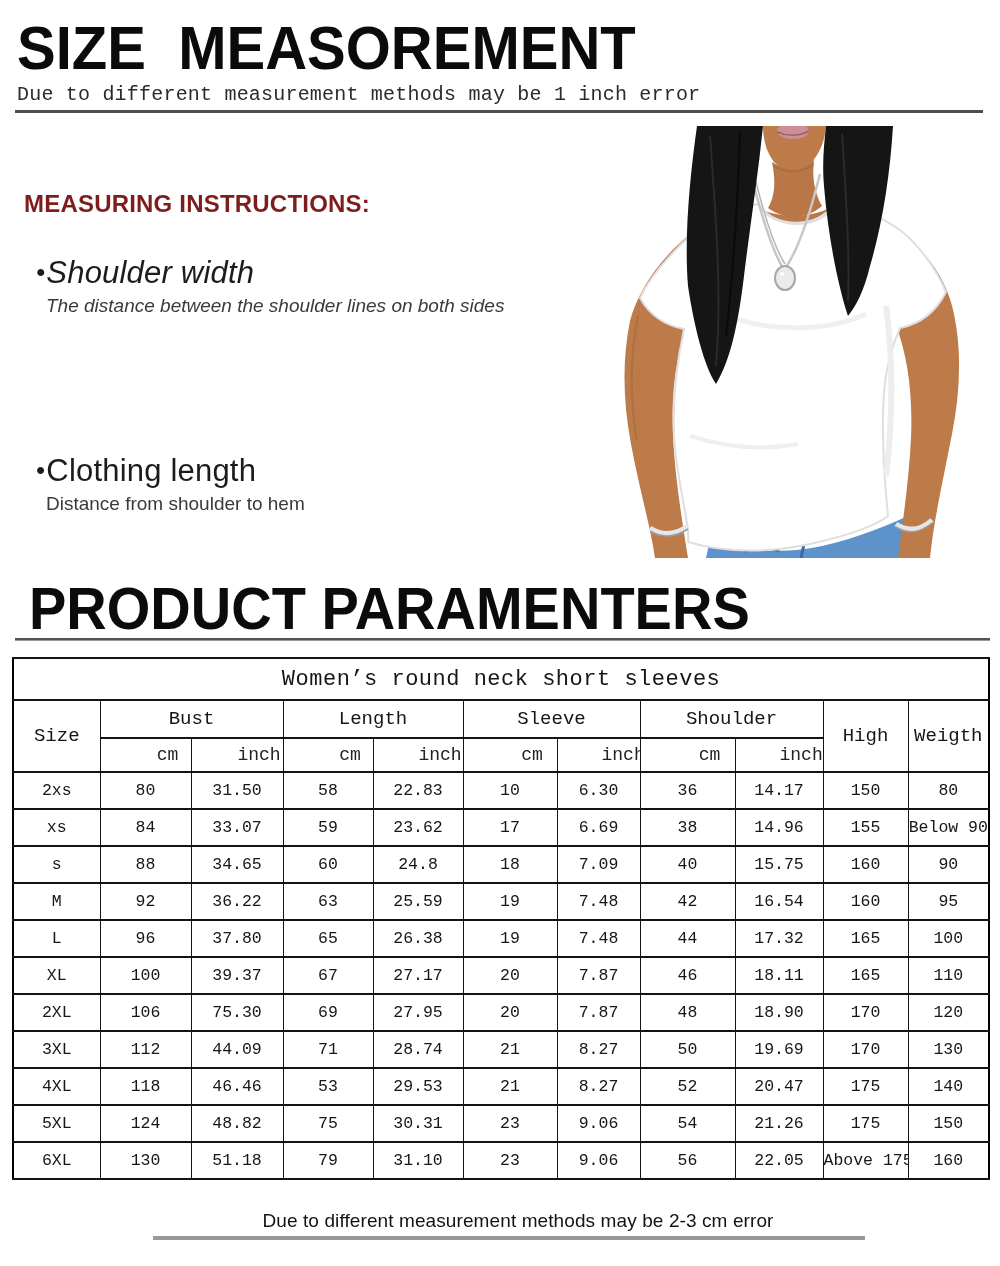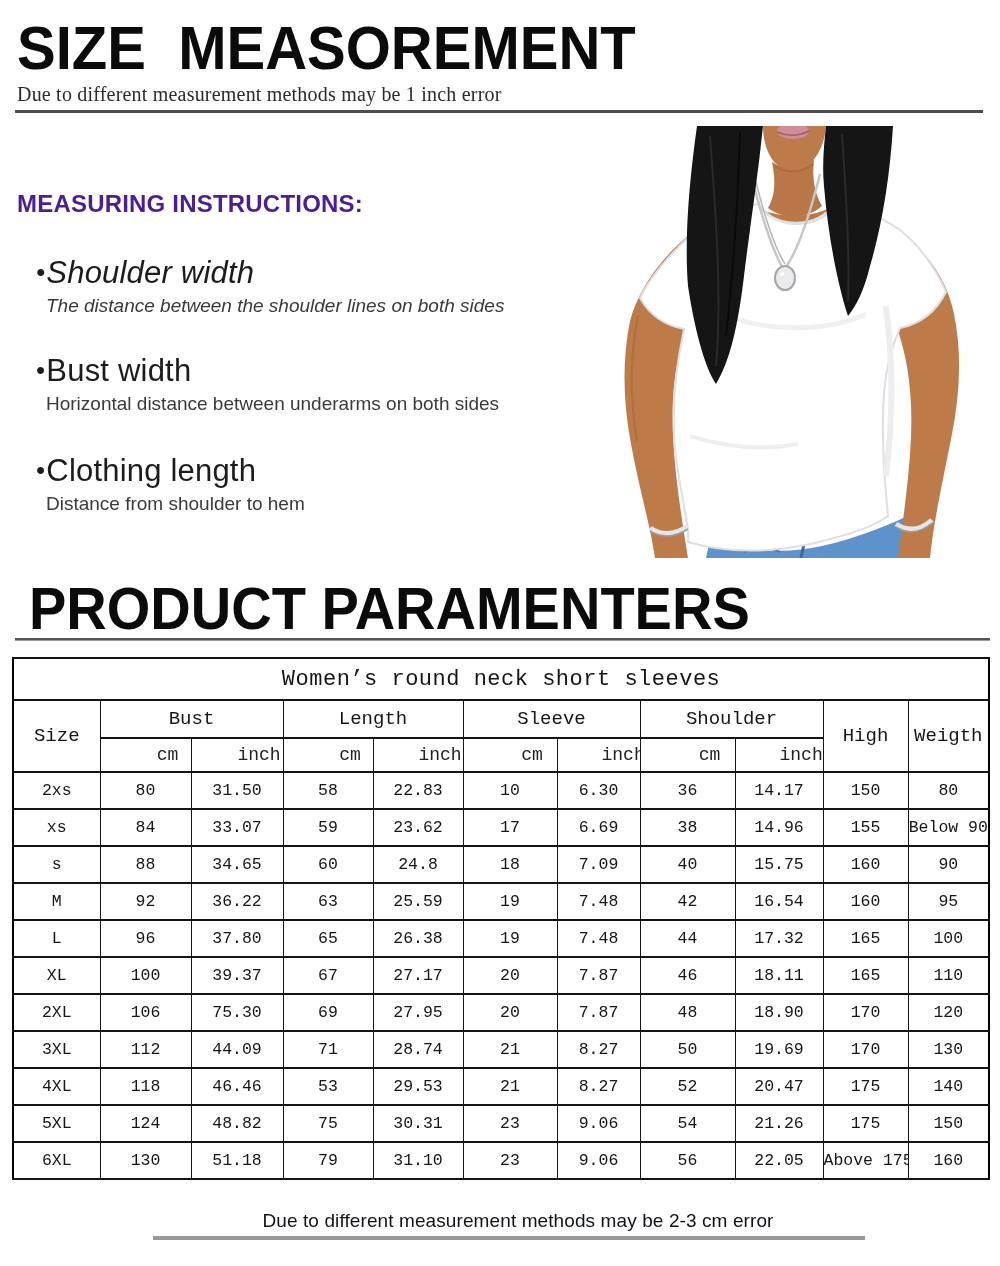--- a/index.html
+++ b/index.html
@@ -11,29 +11,29 @@
   }
   
   .main-title {
     position:absolute; left:17px; top:12px;
     font-size:58px; font-weight:900; letter-spacing:0px; color:#0b0b0b;
     white-space:pre; transform:scaleY(1.06); transform-origin:left top;
     font-family:"Liberation Sans", sans-serif;
   }
   .sub-note {
     position:absolute; left:17px; top:83px;
-    font-family:Liberation Serif, serif; font-size:20px; color:#2b2b2b;
+    font-family:Liberation Mono, monospace; font-size:20px; color:#2b2b2b;
     letter-spacing:0.2px;
     text-align:right;
   }
   .hr1 { position:absolute; left:15px; top:110px; width:968px; height:3px; background:#4d4d4d; }
   
   .instr-heading {
-    position:absolute; left:17px; top:190px;
-    font-size:24px; font-weight:700; color:#4c1d95; letter-spacing:0.2px;
+    position:absolute; left:24px; top:190px;
+    font-size:24px; font-weight:700; color:#7f1d1d; letter-spacing:0.2px;
   }
   .instr-item { position:absolute; left:36px; }
   .instr-item .lbl-row { font-size:31px; color:#1c1c1c; letter-spacing:0.2px; }
   .instr-item .bullet { font-size:26px; vertical-align:2px; margin-right:1px; }
   .instr-item .desc { display:block; margin-left:10px; margin-top:4px; font-size:19px; color:#3a3a3a; }
   .item-1 { top:255px;font-style:italic; }
   .item-2 { top:353px; }
   .item-3 { top:453px; }
   
   .model-photo { position:absolute; left:598px; top:126px; width:364px; height:432px; overflow:hidden; }
@@ -78,24 +78,20 @@
   <div class="sub-note">Due to different measurement methods may be 1 inch error</div>
   <div class="hr1"></div>
 
   <div class="instr-heading">MEASURING INSTRUCTIONS:</div>
 
   <div class="instr-item item-1">
     <div class="lbl-row"><span class="bullet">•</span><span>Shoulder width</span></div>
     <span class="desc">The distance between the shoulder lines on both sides</span>
   </div>
 
-  <div class="instr-item item-2">
-    <div class="lbl-row"><span class="bullet">•</span><span>Bust width</span></div>
-    <span class="desc">Horizontal distance between underarms on both sides</span>
-  </div>
 
   <div class="instr-item item-3">
     <div class="lbl-row"><span class="bullet">•</span><span>Clothing length</span></div>
     <span class="desc">Distance from shoulder to hem</span>
   </div>
 
   <div class="model-photo">
     <svg viewBox="0 0 364 432" aria-hidden="true">
 
       <path d="M 108 432 L 112 414 C 150 426, 190 428, 224 420 C 260 412, 294 398, 322 384 L 330 432 Z" fill="#5d92ca"></path>

